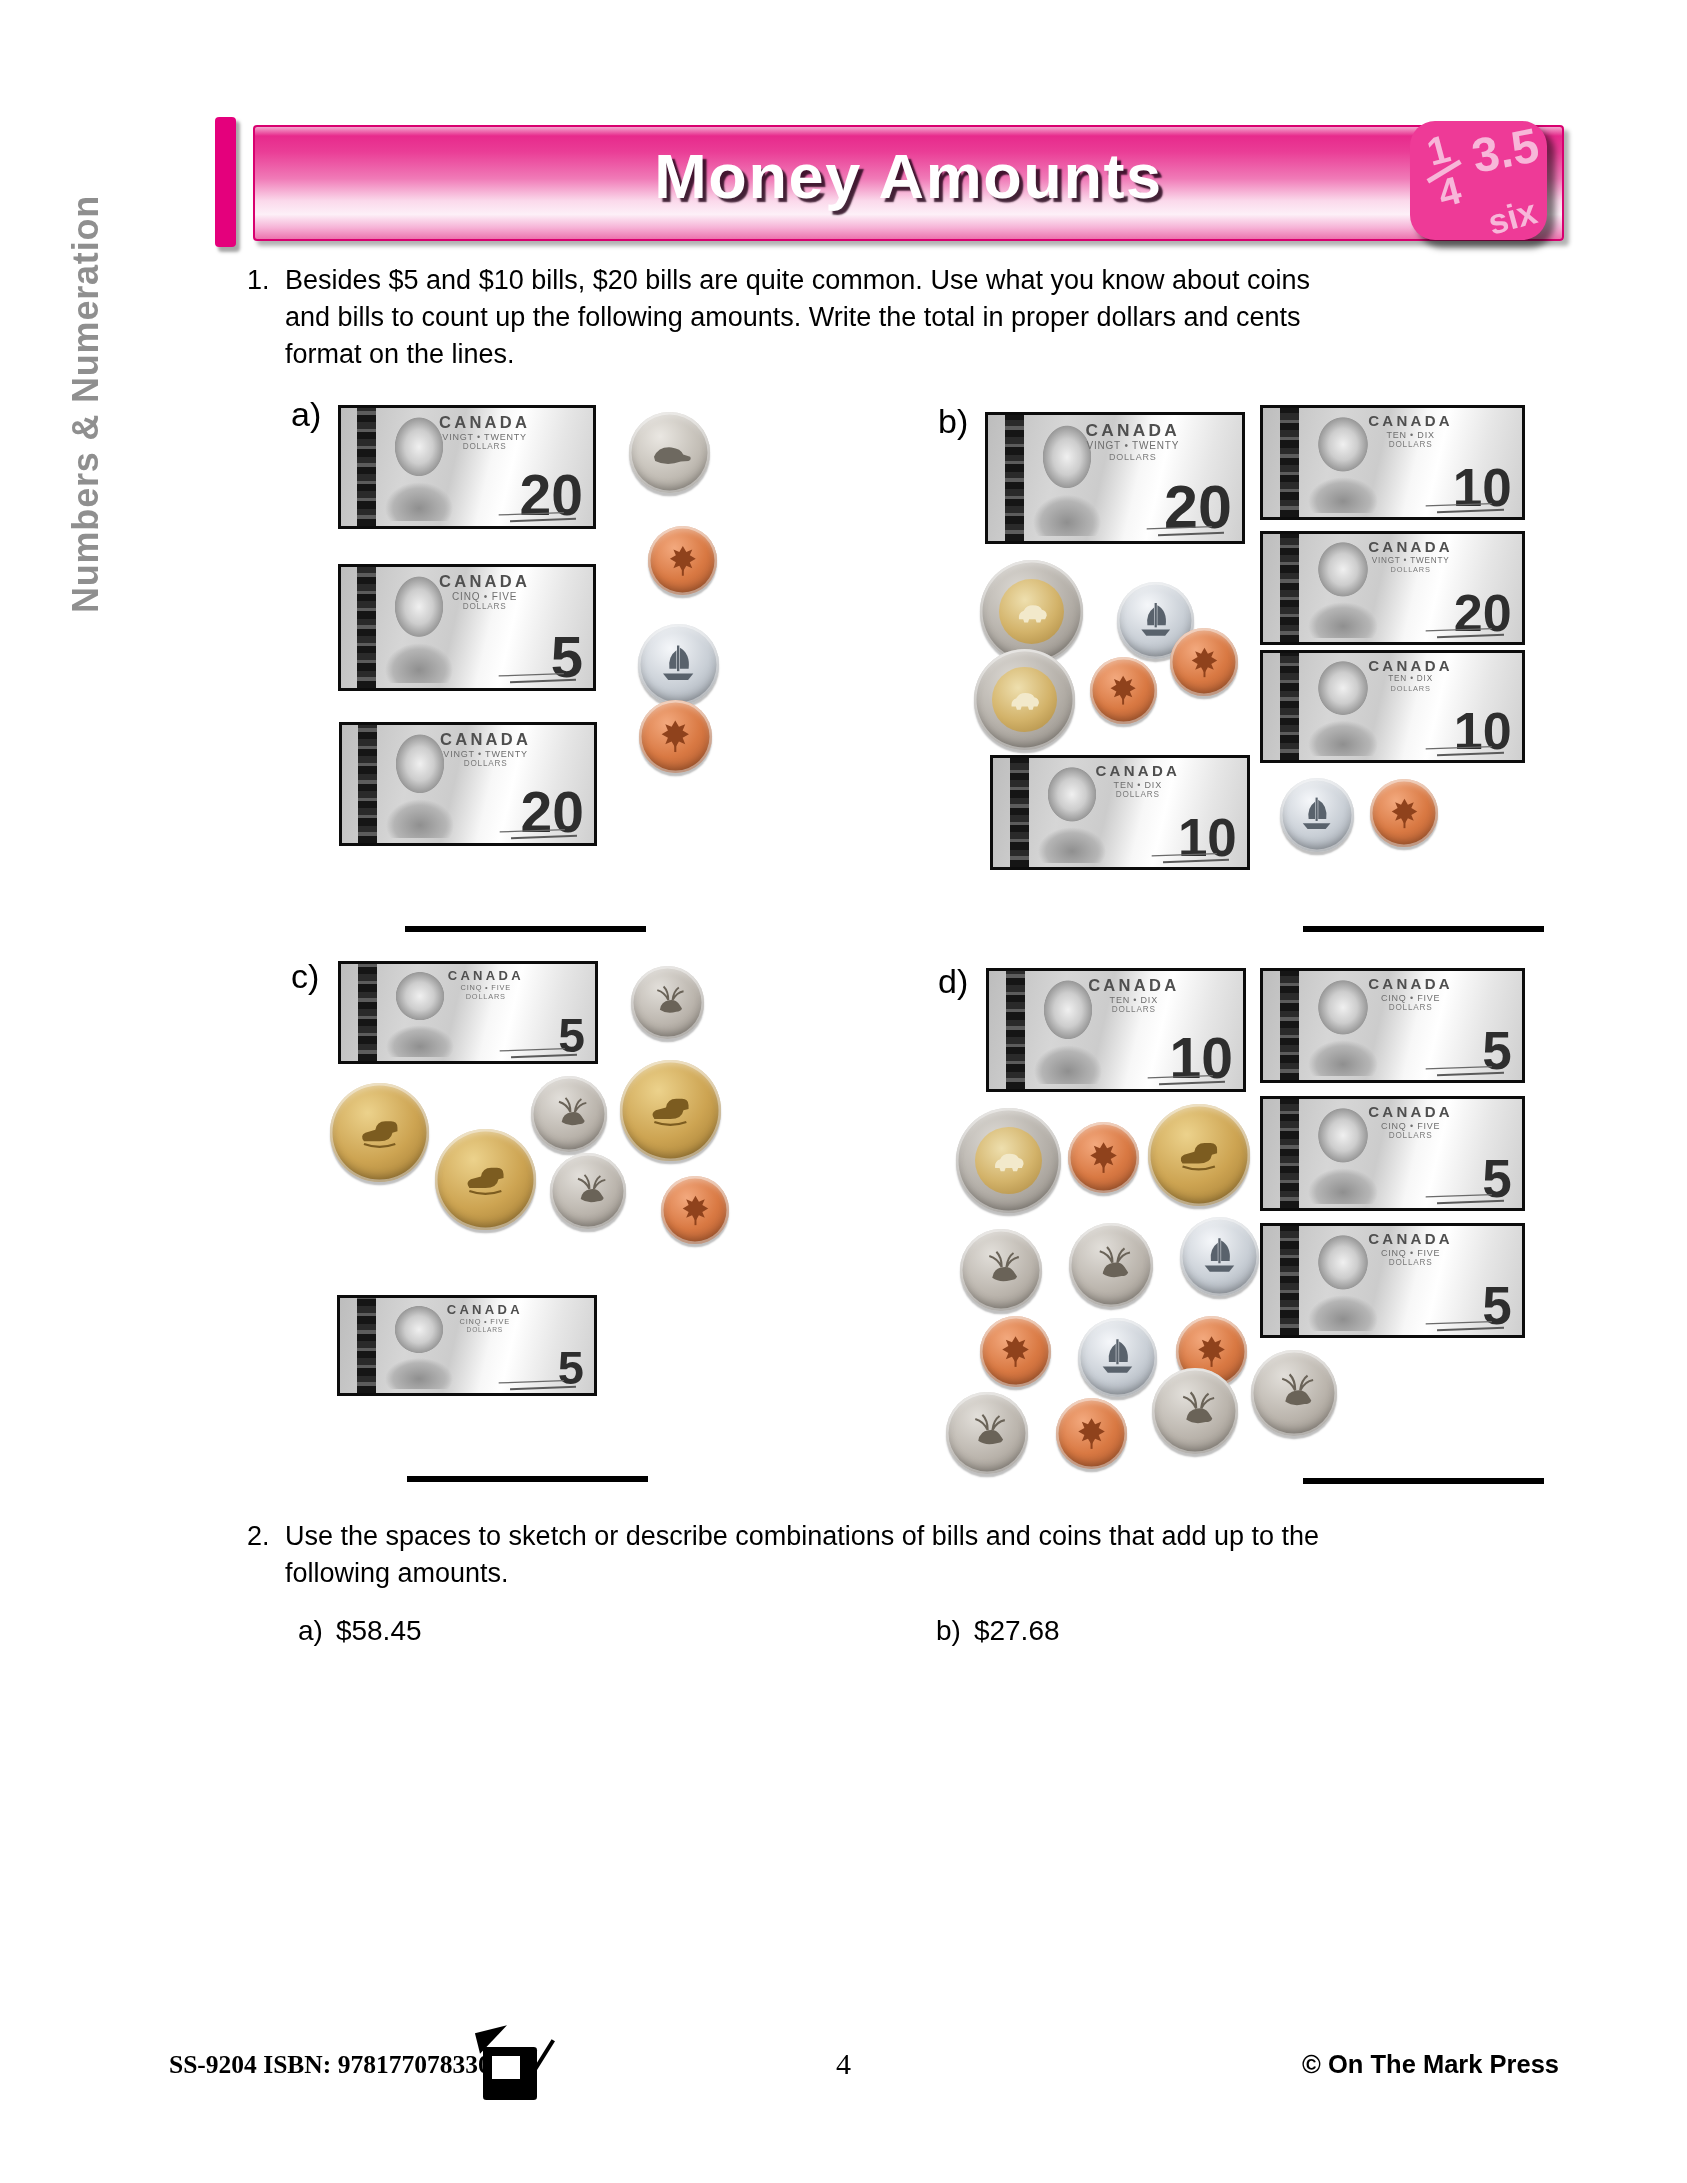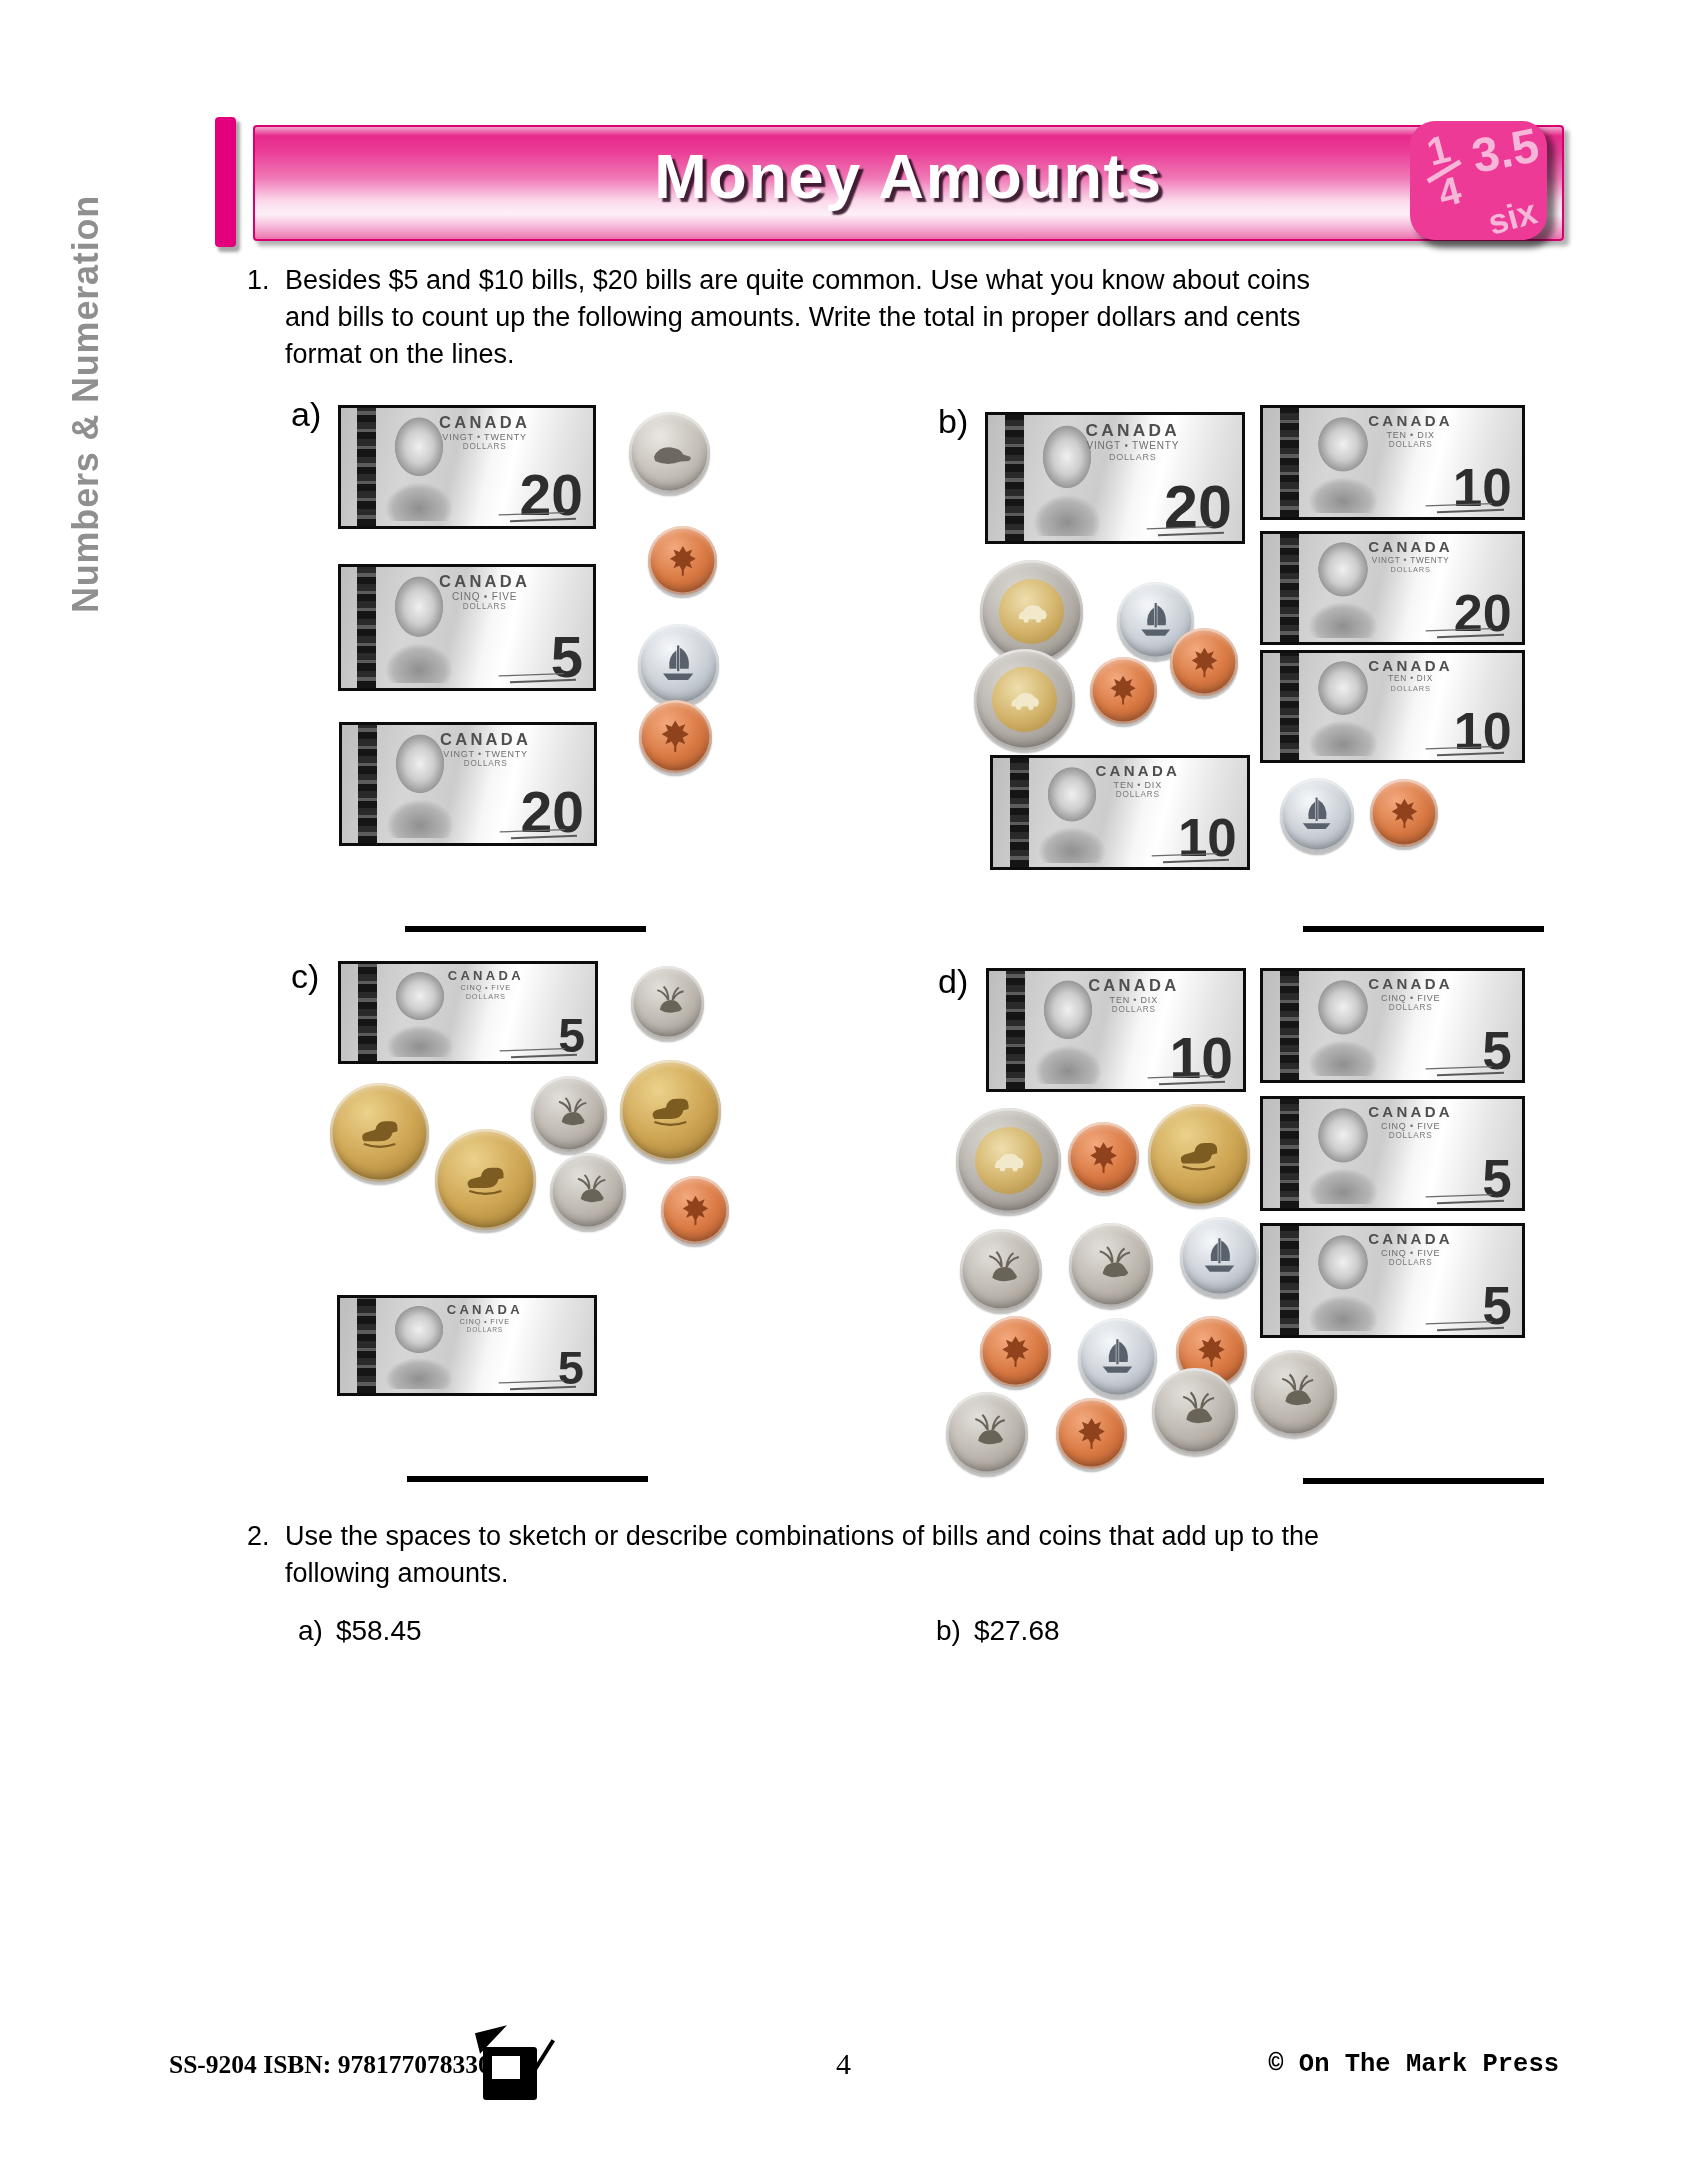--- a/index.html
+++ b/index.html
@@ -78,21 +78,21 @@
         background:#fff;border:11.5px solid #8e8e8e;box-shadow:15px 15px 0 rgba(108,108,108,0.9);
         padding:18px 30px;}
   .practise-text{font-size:28px;line-height:40px;white-space:pre-line;display:inline;}
   .practise-title{font-size:37px;font-weight:bold;display:inline;}
 
   
   .footer-left{position:absolute;left:125px;top:2050px;font-family:"Liberation Serif",serif;
         font-weight:bold;font-size:25.5px;margin-left:44px;}
   .footer-page{position:absolute;left:0;top:2047px;width:1687px;text-align:center;
         font-family:"Liberation Serif",serif;font-size:30px;}
-  .footer-right{position:absolute;right:128px;top:2050px;font-family:Liberation Mono, monospace;
+  .footer-right{position:absolute;right:128px;top:2050px;font-family:Liberation Sans, sans-serif;
         font-weight:bold;font-size:25.5px;}
   .footer-logo{position:absolute;left:475px;top:2032px;width:86px;height:74px;}
   .lg-body{position:absolute;left:8.2px;top:15px;width:54px;height:53px;background:#000;border-radius:3.3px;}
   .lg-win{position:absolute;left:17.3px;top:24px;width:28px;height:23px;background:#fff;}
   .lg-flag{position:absolute;left:1.6px;top:-3.3px;width:0;height:0;border-left:33px solid #000;
         border-bottom:21.4px solid transparent;transform:rotate(-14deg);}
   .lg-pen{position:absolute;left:58px;top:3.3px;width:4.1px;height:69px;background:#000;transform:rotate(32deg);}
 </style>
 </head>
 <body>

